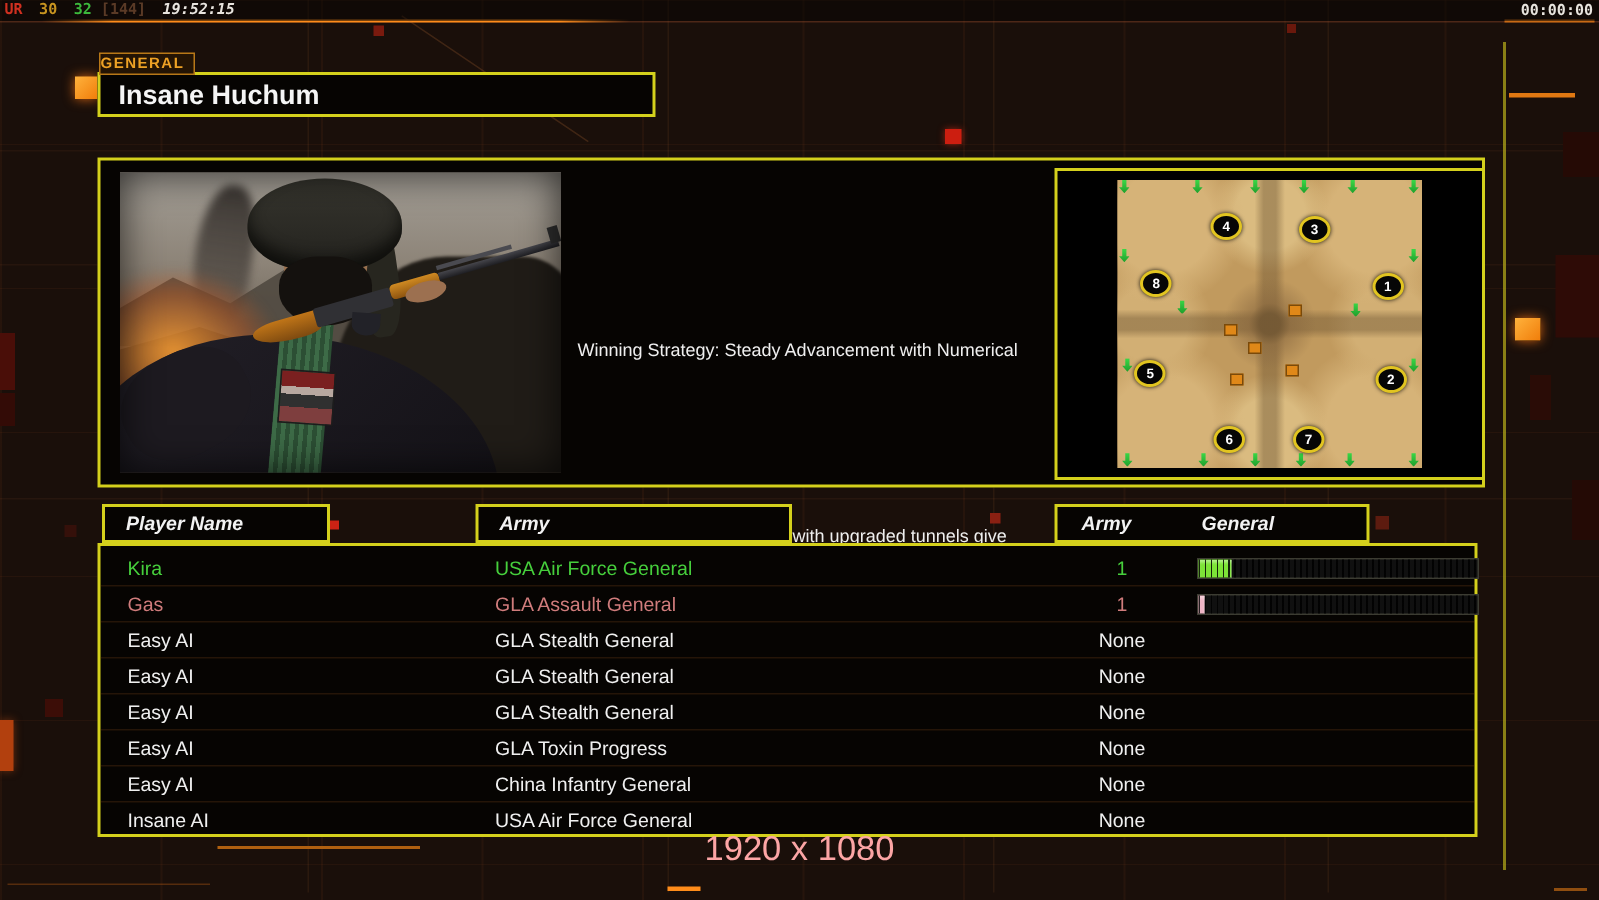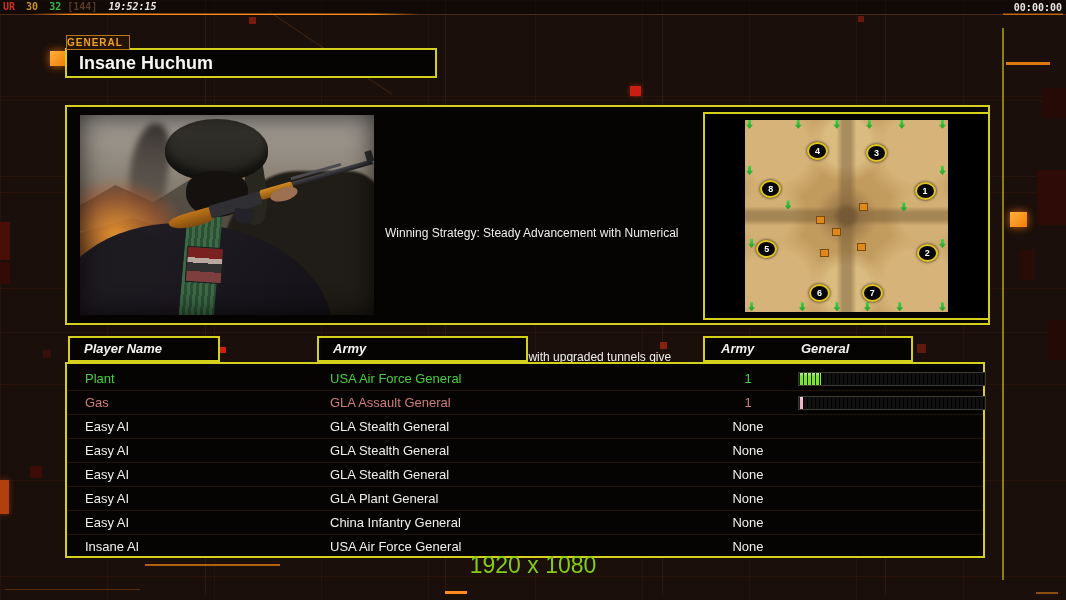--- a/index.html
+++ b/index.html
@@ -105,21 +105,21 @@
   .trow{position:relative;height:23px;border-bottom:1px solid rgba(150,80,30,.22);
     font-size:13px;line-height:23px;color:#f0f0f0;}
   .trow span{position:absolute;top:0;}
   .c-name{left:18px;} .c-army{left:263px;} .c-team{left:646px;width:70px;text-align:center;}
   .pbar{position:absolute;left:731px;top:5px;width:186px;height:12px;background:#101010;
     border:1px solid #3c3c32;}
   .pbar::after{content:"";position:absolute;inset:0;
     background:repeating-linear-gradient(90deg,rgba(0,0,0,.85) 0 1px,transparent 1px 4px);}
   .pfill{height:100%;box-shadow:inset 0 2px 2px rgba(255,255,255,.4);}
   
-  #footer-res{position:absolute;left:0;right:0;top:552px;text-align:center;color:#84cc16;
+  #footer-res{position:absolute;left:0;right:0;top:552px;text-align:center;color:#fca5a5;
     font-size:23px;z-index:5;}
 </style>
 </head>
 <body>
 
 <div id="stage">
 
   <div class="vl" style="left:205px;top:0;width:1px;height:595px;background:rgba(200,120,60,.10);"></div>
   <div class="vl" style="left:445px;top:0;width:1px;height:595px;background:rgba(200,120,60,.10);"></div>
   <div class="vl" style="left:662px;top:0;width:1px;height:595px;background:rgba(200,120,60,.10);"></div>
@@ -275,21 +275,21 @@
     <span style="left:14px;">Army</span>
   </div>
   <div id="hdr-teamprog" class="hdr-box">
     <span style="left:16px;">Army</span>
     <span style="left:96px;">General</span>
   </div>
 
   <div id="table-box" class="panel">
     <div id="rows">
       <div class="trow">
-        <span class="c-name" style="color: rgb(70, 207, 60);">Plant</span>
+        <span class="c-name" style="color: rgb(70, 207, 60);">Kira</span>
         <span class="c-army" style="color: rgb(70, 207, 60);">USA Air Force General</span>
         <span class="c-team" style="color: rgb(70, 207, 60);">1</span>
         <div class="pbar">
           <div class="pfill" style="width: 12%; background: rgb(125, 228, 55);"></div>
         </div>
       </div>
       <div class="trow">
         <span class="c-name" style="color: rgb(208, 124, 124);">Gas</span>
         <span class="c-army" style="color: rgb(208, 124, 124);">GLA Assault General</span>
         <span class="c-team" style="color: rgb(208, 124, 124);">1</span>
@@ -307,21 +307,21 @@
         <span class="c-army">GLA Stealth General</span>
         <span class="c-team">None</span>
       </div>
       <div class="trow">
         <span class="c-name">Easy AI</span>
         <span class="c-army">GLA Stealth General</span>
         <span class="c-team">None</span>
       </div>
       <div class="trow">
         <span class="c-name">Easy AI</span>
-        <span class="c-army">GLA Plant General</span>
+        <span class="c-army">GLA Toxin Progress</span>
         <span class="c-team">None</span>
       </div>
       <div class="trow">
         <span class="c-name">Easy AI</span>
         <span class="c-army">China Infantry General</span>
         <span class="c-team">None</span>
       </div>
       <div class="trow" style="border-bottom:none;">
         <span class="c-name">Insane AI</span>
         <span class="c-army">USA Air Force General</span>

